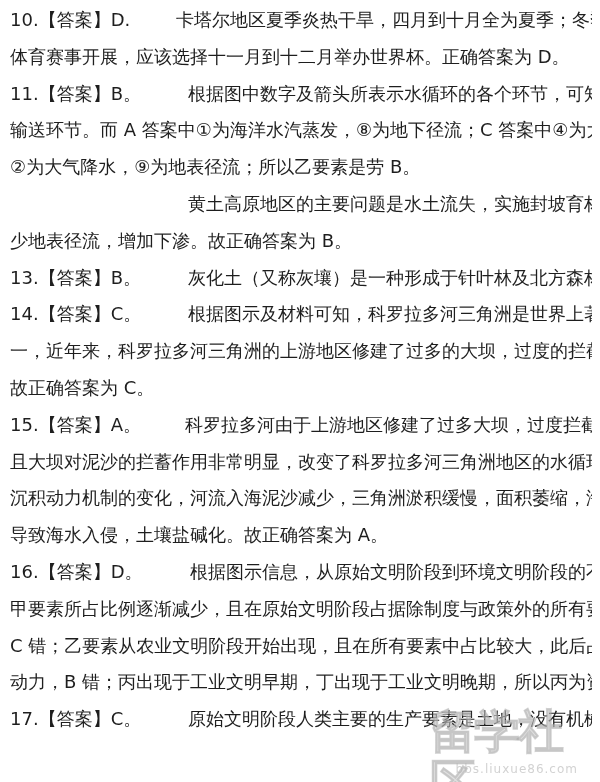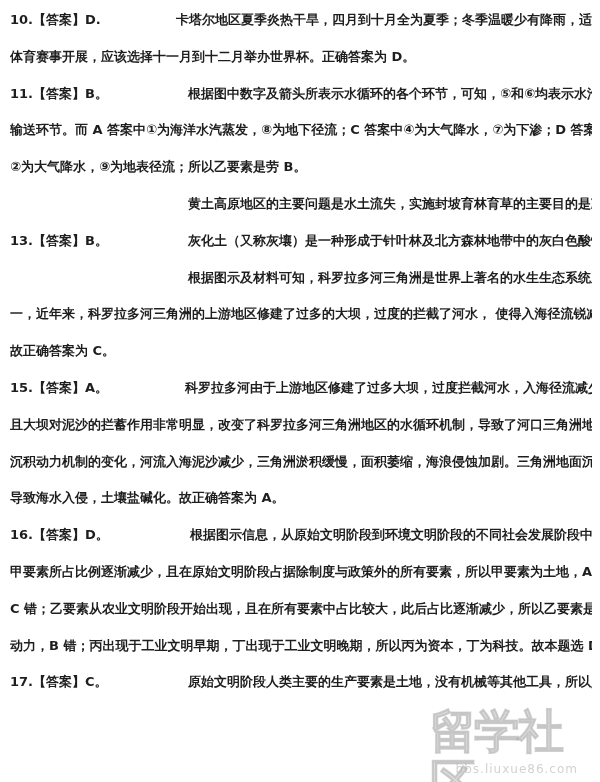--- a/index.html
+++ b/index.html
@@ -17,27 +17,26 @@
     }
     .doc {
       position: absolute;
       left: 10px;
       top: 2px;
       width: 582px;
     }
     .line {
       height: 36.8px;
       line-height: 36.8px;
-      font-size: 13px;
+      font-size: 18px;
       white-space: nowrap;
       overflow: hidden;
       text-align: justify;
       text-align-last: justify;
       letter-spacing: 0px;
-      font-weight: bold;
     }
     .line.last {
       text-align-last: left;
     }
     .line .label {
       display: inline-block;
       text-align-last: left;
     }
     .first-line {
       position: relative;
@@ -103,31 +102,33 @@
       <span class="body-text" style="left:178px;">根据图中数字及箭头所表示水循环的各个环节，可知，⑤和⑥均表示水汽</span>
     </div>
     <div class="line">输送环节。而 A 答案中①为海洋水汽蒸发，⑧为地下径流；C 答案中④为大气降水，⑦为下渗；D 答案中</div>
     <div class="line last">②为大气降水，⑨为地表径流；所以乙要素是劳 B。</div>
   </div>
 
   <div>
     <div class="line first-line">
       <span class="body-text" style="left:178px;">黄土高原地区的主要问题是水土流失，实施封坡育林育草的主要目的是减</span>
     </div>
+    <div class="line last">少地表径流，增加下渗。故正确答案为 B。</div>
   </div>
 
   <div>
     <div class="line first-line">
       <span class="label"><span>13.</span><span>【答案】B。</span></span>
       <span class="body-text" style="left:178px;">灰化土（又称灰壤）是一种形成于针叶林及北方森林地带中的灰白色酸性</span>
     </div>
   </div>
 
   <div>
     <div class="line first-line">
+      <span class="label"><span>14.</span><span>【答案】C。</span></span>
       <span class="body-text" style="left:178px;">根据图示及材料可知，科罗拉多河三角洲是世界上著名的水生生态系统之</span>
     </div>
     <div class="line">一，近年来，科罗拉多河三角洲的上游地区修建了过多的大坝，过度的拦截了河水， 使得入海径流锐减。</div>
     <div class="line last">故正确答案为 C。</div>
   </div>
 
   <div>
     <div class="line first-line">
       <span class="label"><span>15.</span><span>【答案】A。</span></span>
       <span class="body-text" style="left:175px;">科罗拉多河由于上游地区修建了过多大坝，过度拦截河水，入海径流减少，</span>

